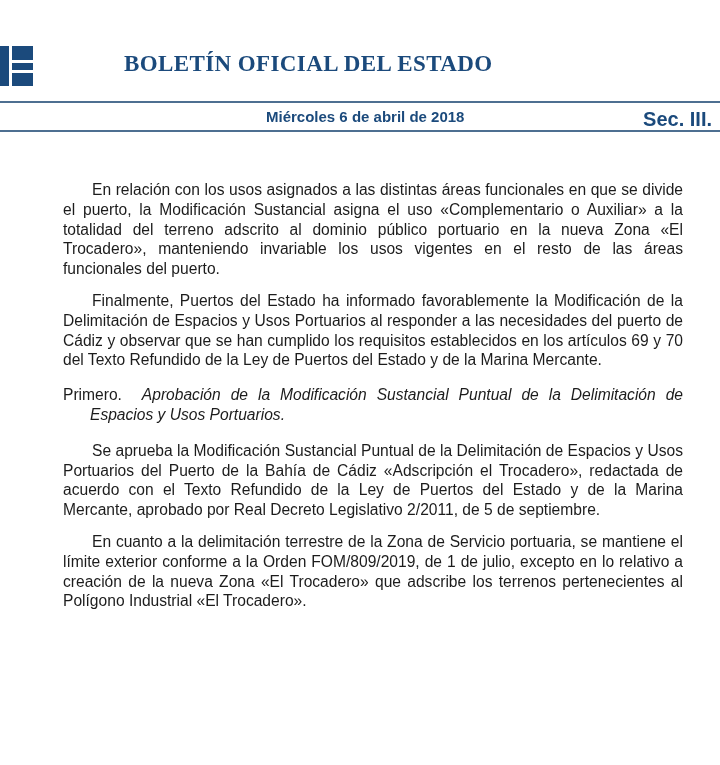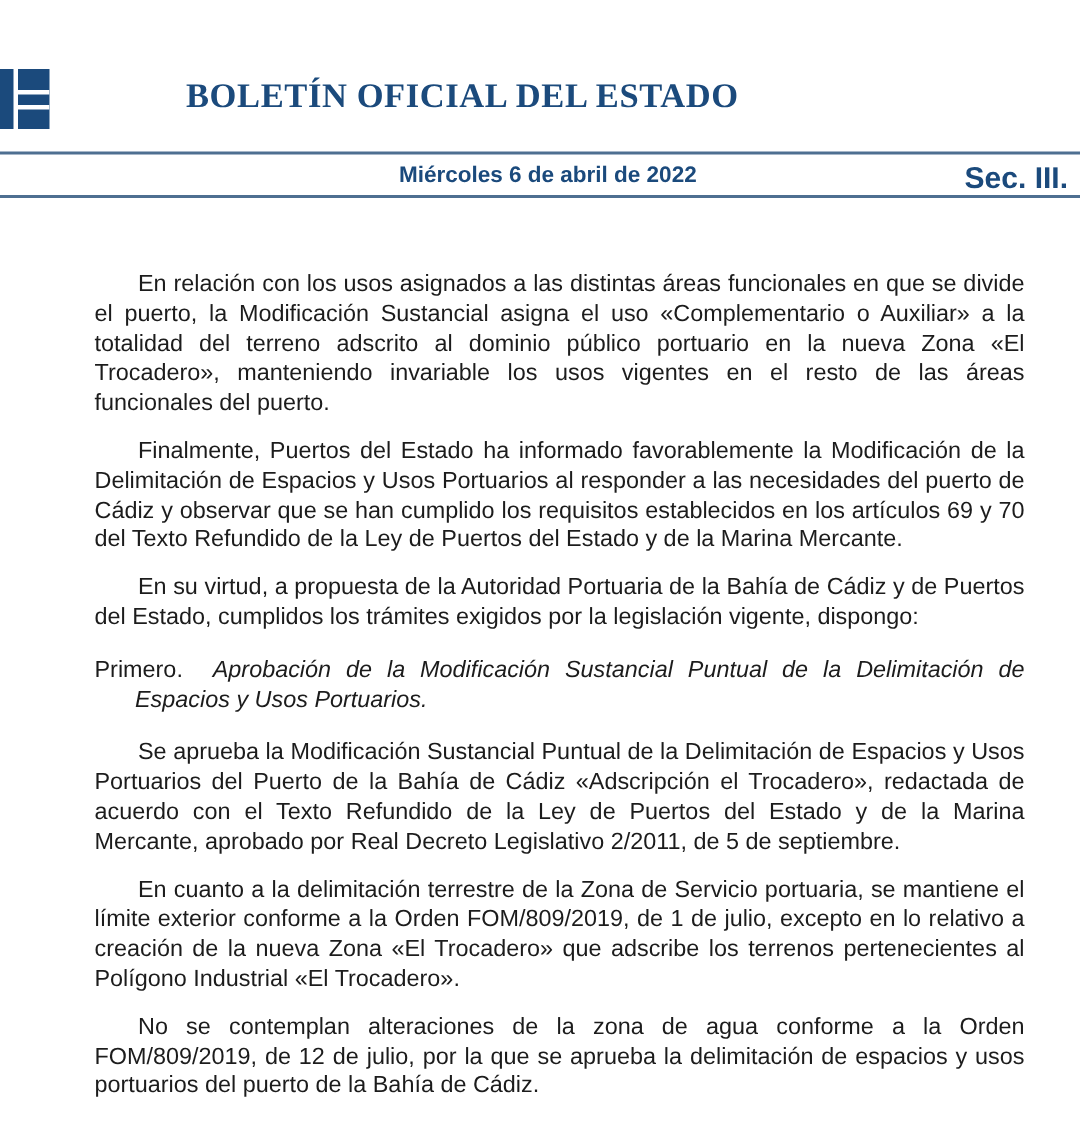--- a/index.html
+++ b/index.html
@@ -25,30 +25,28 @@
 <body>
 
 <div class="logo">
   <div class="cut"></div>
   <div class="gap g1"></div>
   <div class="gap g2"></div>
 </div>
 <div class="masthead">BOLETÍN OFICIAL DEL ESTADO</div>
 
 <div class="rule top"></div>
-<div class="dateline">Miércoles 6 de abril de 2022</div>
+<div class="dateline">Miércoles 6 de abril de 2018</div>
 <div class="section">Sec. III.</div>
 <div class="rule bottom"></div>
 
 <div class="content">
   <p>En relación con los usos asignados a las distintas áreas funcionales en que se divide el puerto, la Modificación Sustancial asigna el uso «Complementario o Auxiliar» a la totalidad del terreno adscrito al dominio público portuario en la nueva Zona «El Trocadero», manteniendo invariable los usos vigentes en el resto de las áreas funcionales del puerto.</p>
   <p>Finalmente, Puertos del Estado ha informado favorablemente la Modificación de la Delimitación de Espacios y Usos Portuarios al responder a las necesidades del puerto de Cádiz y observar que se han cumplido los requisitos establecidos en los artículos 69 y 70 del Texto Refundido de la Ley de Puertos del Estado y de la Marina Mercante.</p>
-  <p>En su virtud, a propuesta de la Autoridad Portuaria de la Bahía de Cádiz y de Puertos del Estado, cumplidos los trámites exigidos por la legislación vigente, dispongo:</p>
 
   <p class="head">
     <span class="label">Primero.</span>&nbsp;
     <span class="title">Aprobación de la Modificación Sustancial Puntual de la Delimitación de Espacios y Usos Portuarios.</span>
   </p>
   <p>Se aprueba la Modificación Sustancial Puntual de la Delimitación de Espacios y Usos Portuarios del Puerto de la Bahía de Cádiz «Adscripción el Trocadero», redactada de acuerdo con el Texto Refundido de la Ley de Puertos del Estado y de la Marina Mercante, aprobado por Real Decreto Legislativo 2/2011, de 5 de septiembre.</p>
 
   <p>En cuanto a la delimitación terrestre de la Zona de Servicio portuaria, se mantiene el límite exterior conforme a la Orden FOM/809/2019, de 1 de julio, excepto en lo relativo a creación de la nueva Zona «El Trocadero» que adscribe los terrenos pertenecientes al Polígono Industrial «El Trocadero».</p>
-  <p>No se contemplan alteraciones de la zona de agua conforme a la Orden FOM/809/2019, de 12 de julio, por la que se aprueba la delimitación de espacios y usos portuarios del puerto de la Bahía de Cádiz.</p>
 </div>
 
 </body></html>

